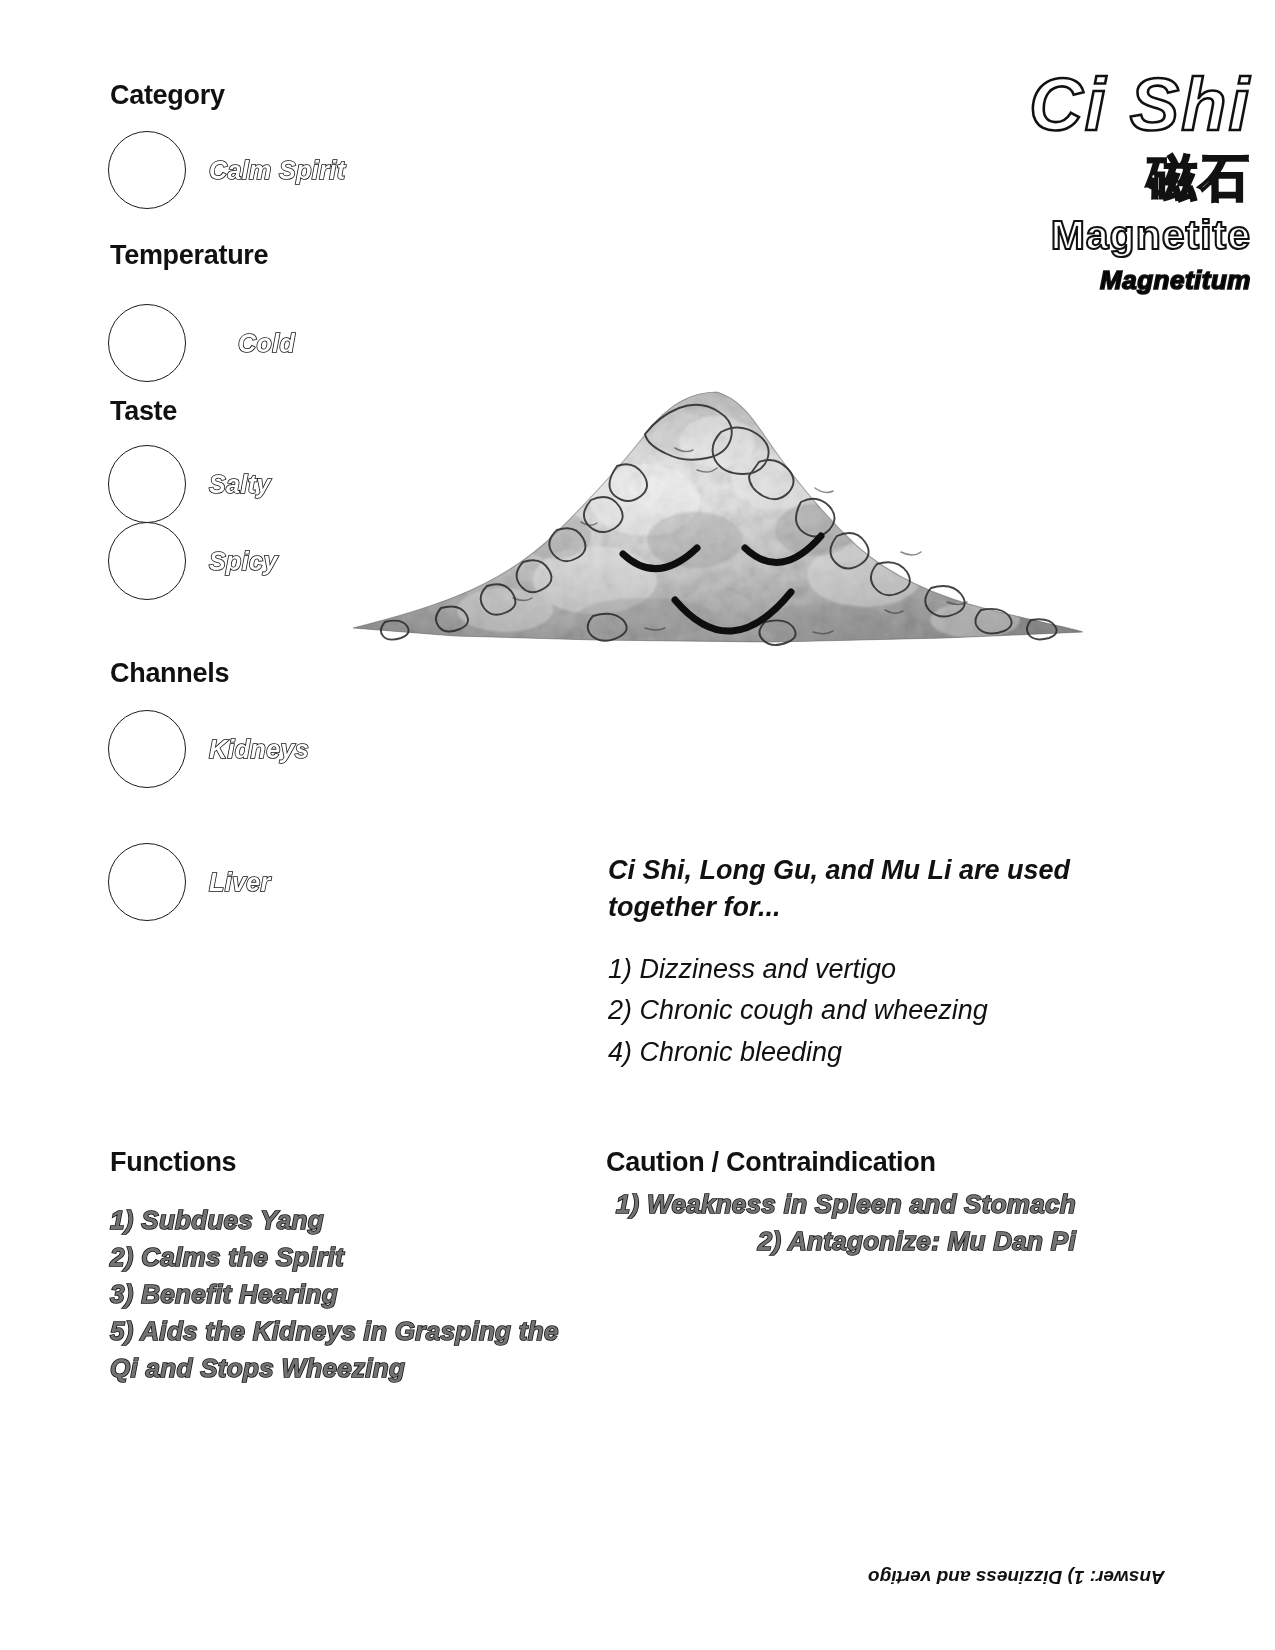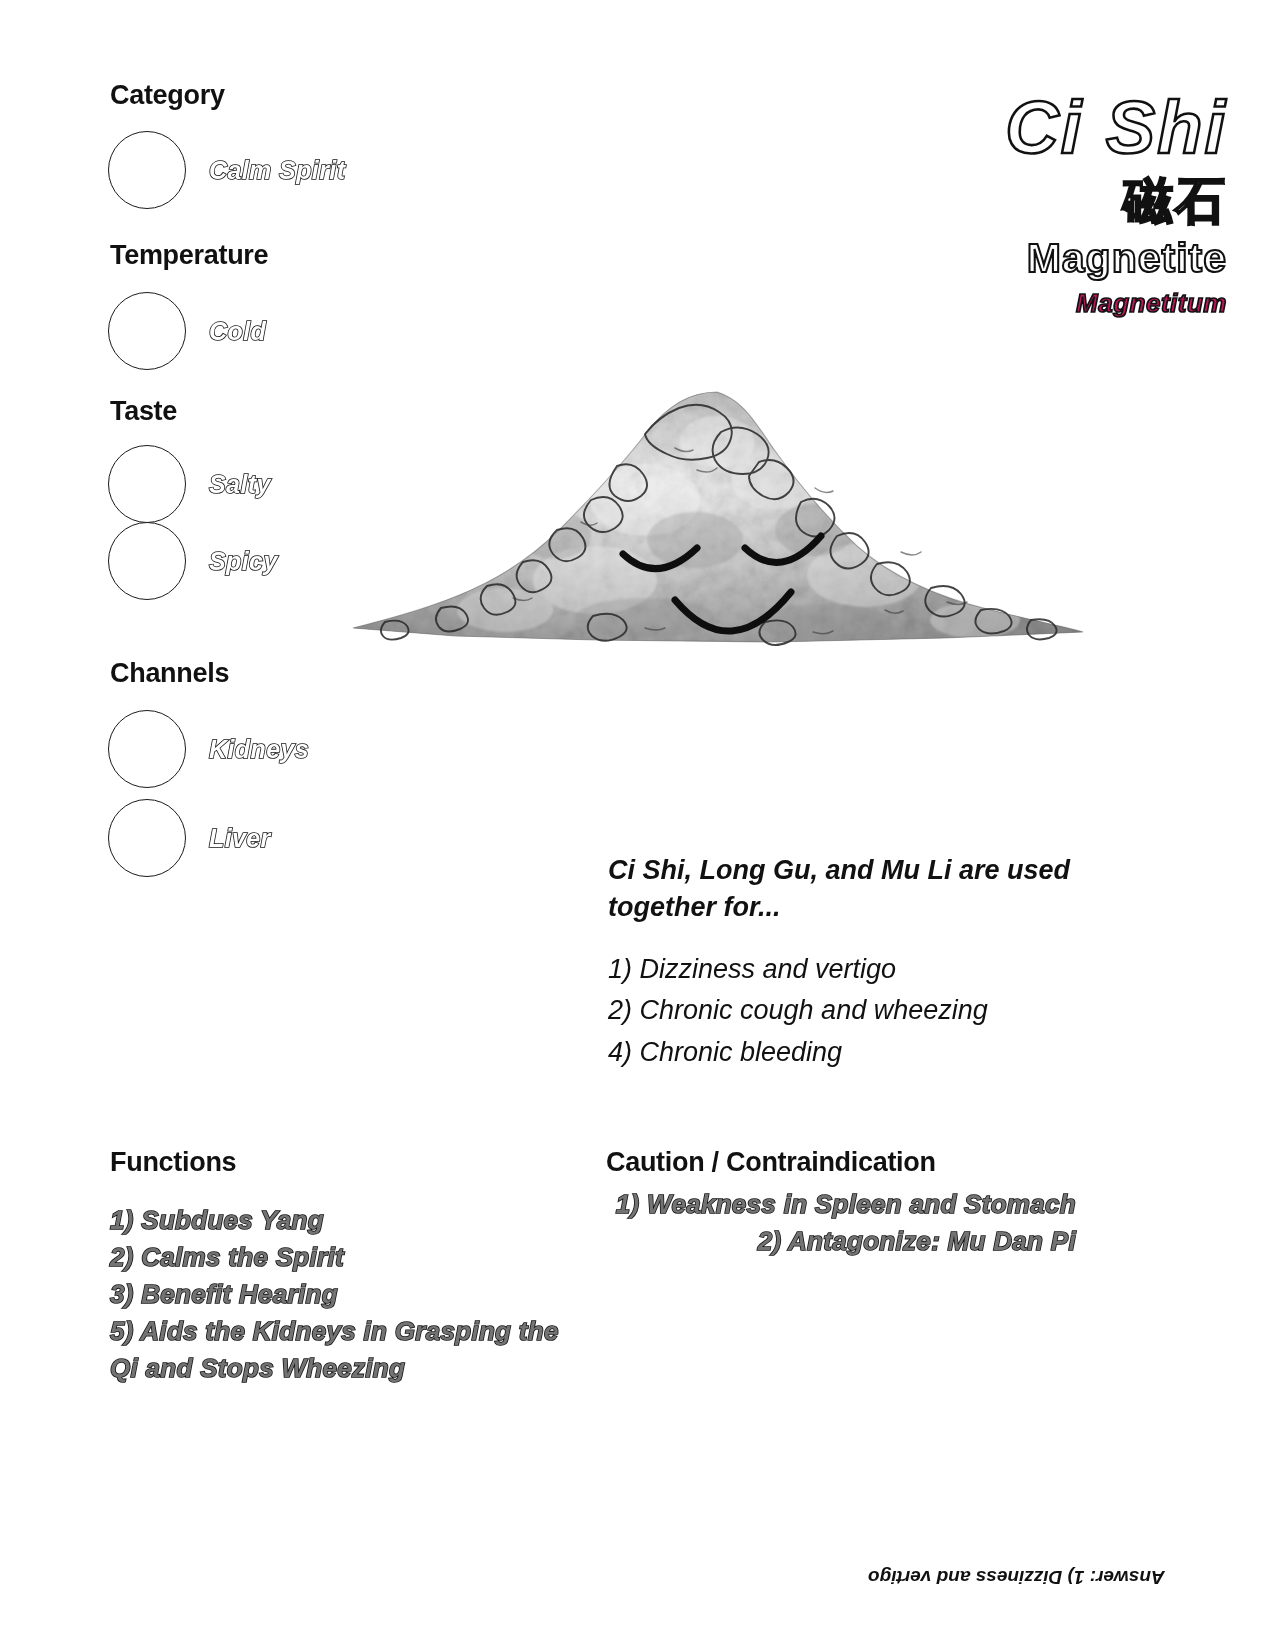--- a/index.html
+++ b/index.html
@@ -64,25 +64,24 @@
   }
   .check-label {
     margin-left: 23px;
     font-size: 25px;
     letter-spacing: 0.4px;
   }
 
   
   #title-block {
     position: absolute;
-    right: 48px;
+    right: 24px;
     top: 68px;
     width: 560px;
     text-align: right;
-    margin-top: 23px;
   }
   #pinyin-title {
     font-size: 74px;
     font-weight: bold;
     font-style: italic;
     font-family: "Liberation Sans", sans-serif;
     color: #ffffff;
     -webkit-text-stroke: 2.6px #111111;
     letter-spacing: 2px;
     line-height: 1.0;
@@ -106,21 +105,21 @@
     -webkit-text-stroke: 2.1px #111111;
     letter-spacing: 1px;
     margin-top: 4px;
     white-space: nowrap;
   }
   #latin-title {
     font-size: 26px;
     font-weight: bold;
     font-style: italic;
     font-family: "Liberation Sans", sans-serif;
-    color: #be185d;
+    color: #000000;
     -webkit-text-stroke: 1.7px #111111;
     letter-spacing: 0.5px;
     margin-top: 6px;
     white-space: nowrap;
   }
 
   
   #illustration {
     position: absolute;
     left: 345px;
@@ -305,41 +304,41 @@
   </svg>
 </div>
 
 <div class="section-heading abs" style="left:110px; top:80px;">Category</div>
 <div class="check-row" style="left:108px; top:131px;">
   <span class="bubble"></span>
   <span class="check-label outline">Calm Spirit</span>
 </div>
 
 <div class="section-heading abs" style="left:110px; top:240px;">Temperature</div>
-<div class="check-row" style="left:108px; top:292px;">
+<div class="check-row" style="left:108px; top:304px;gap:29px;">
   <span class="bubble"></span>
   <span class="check-label outline">Cold</span>
 </div>
 
 <div class="section-heading abs" style="left:110px; top:396px;">Taste</div>
 <div class="check-row" style="left:108px; top:445px;">
   <span class="bubble"></span>
   <span class="check-label outline">Salty</span>
 </div>
 <div class="check-row" style="left:108px; top:522px;">
   <span class="bubble"></span>
   <span class="check-label outline">Spicy</span>
 </div>
 
 <div class="section-heading abs" style="left:110px; top:658px;">Channels</div>
 <div class="check-row" style="left:108px; top:710px;">
   <span class="bubble"></span>
   <span class="check-label outline">Kidneys</span>
 </div>
-<div class="check-row" style="left:108px; top:799px;text-align:right;">
+<div class="check-row" style="left:108px; top:843px;text-align:right;">
   <span class="bubble"></span>
   <span class="check-label outline">Liver</span>
 </div>
 
 <div id="combo-block">
   <div id="combo-question">Ci Shi, Long Gu, and Mu Li are used together for...</div>
   <div id="combo-list">
     <div class="combo-item">1) Dizziness and vertigo</div>
     <div class="combo-item">2) Chronic cough and wheezing</div>
     <div class="combo-item">4) Chronic bleeding</div>

